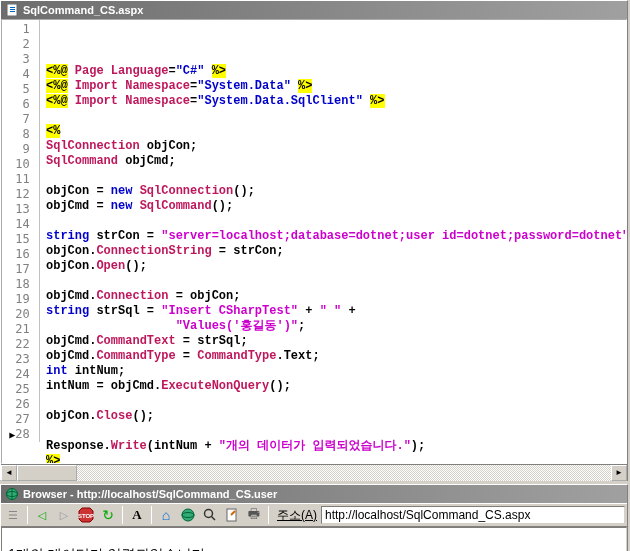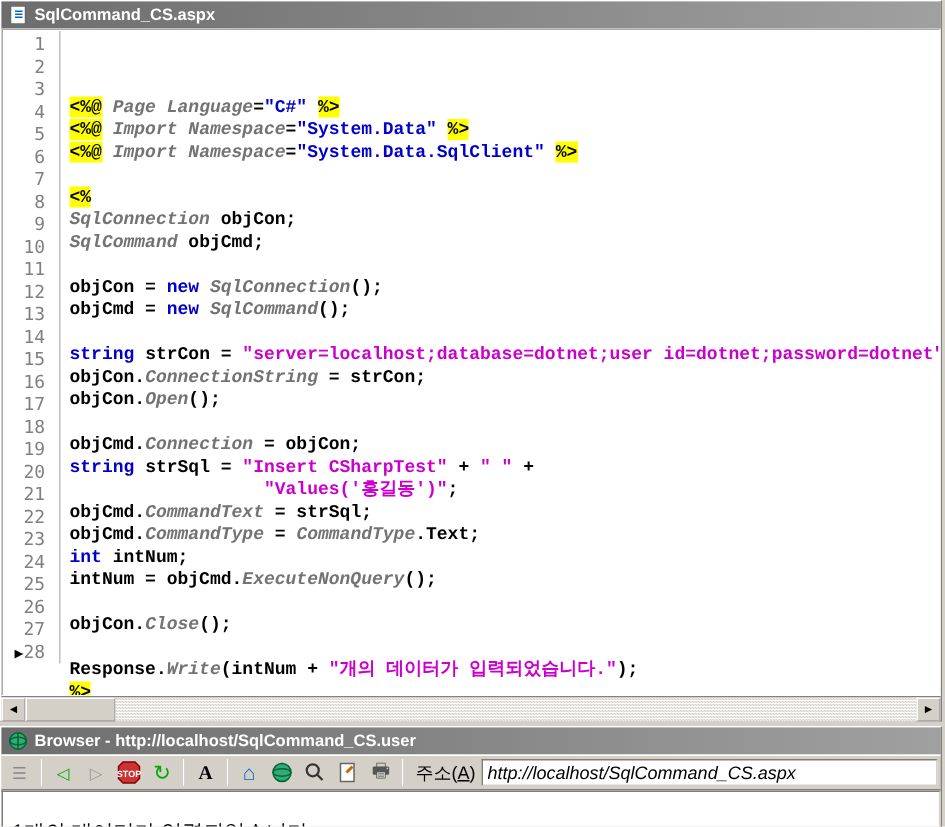--- a/index.html
+++ b/index.html
@@ -66,25 +66,25 @@
 .scrollbar-h .arrowbtn { width:16px; height:16px; border:1px outset #fff; background:#d4d0c8; display:flex; align-items:center; justify-content:center; font-size:8px;}
 .scrollbar-h .track { flex:1; height:16px; background:repeating-conic-gradient(#d4d0c8 0% 25%, #fff 0% 50%) 50% / 2px 2px;}
 .scrollbar-h .thumb { width:60px; height:16px; border:1px outset #fff; background:#d4d0c8;}
 .spacer { height: 3px;}
 .browser-toolbar {
   background:#d4d0c8; padding:2px; border-top:1px solid #fff; border-bottom:1px solid #808080;
   display:flex; align-items:center; gap:2px; height:24px;
 }
 .tbtn { width:20px; height:20px; display:inline-flex; align-items:center; justify-content:center; border:1px solid transparent;}
 .sep { width:1px; height:18px; background:#808080; border-right:1px solid #fff; margin:0 2px;}
-.addrlabel { margin-left:4px; margin-right:2px; font-size:12px;}
-.addrbox { flex:1; border:1px inset #d4d0c8; background:#fff; padding:1px 3px; font-size:12px; height:18px;font-style:italic;}
+.addrlabel { margin-left:4px; margin-right:2px; text-decoration:underline; font-size:12px;}
+.addrbox { flex:1; border:1px inset #d4d0c8; background:#fff; padding:1px 3px; font-size:12px; height:18px;}
 .browser-content { background:#fff; padding:18px 6px; font-size:14px; height:58px; border:1px inset #d4d0c8;}
 
-.kw-red { color:#737373;font-style:italic; }
+.kw-red { color:#be185d; }
 .kw-blue { color:#0000cc; }
 .str { color:#cc00cc; }
 .blk { color:#000; }
 .bg-yellow { background:#ffff00; }
 </style>
 </head>
 <body>
 
 <div class="window" style="width:628px;">
   <div class="titlebar">

